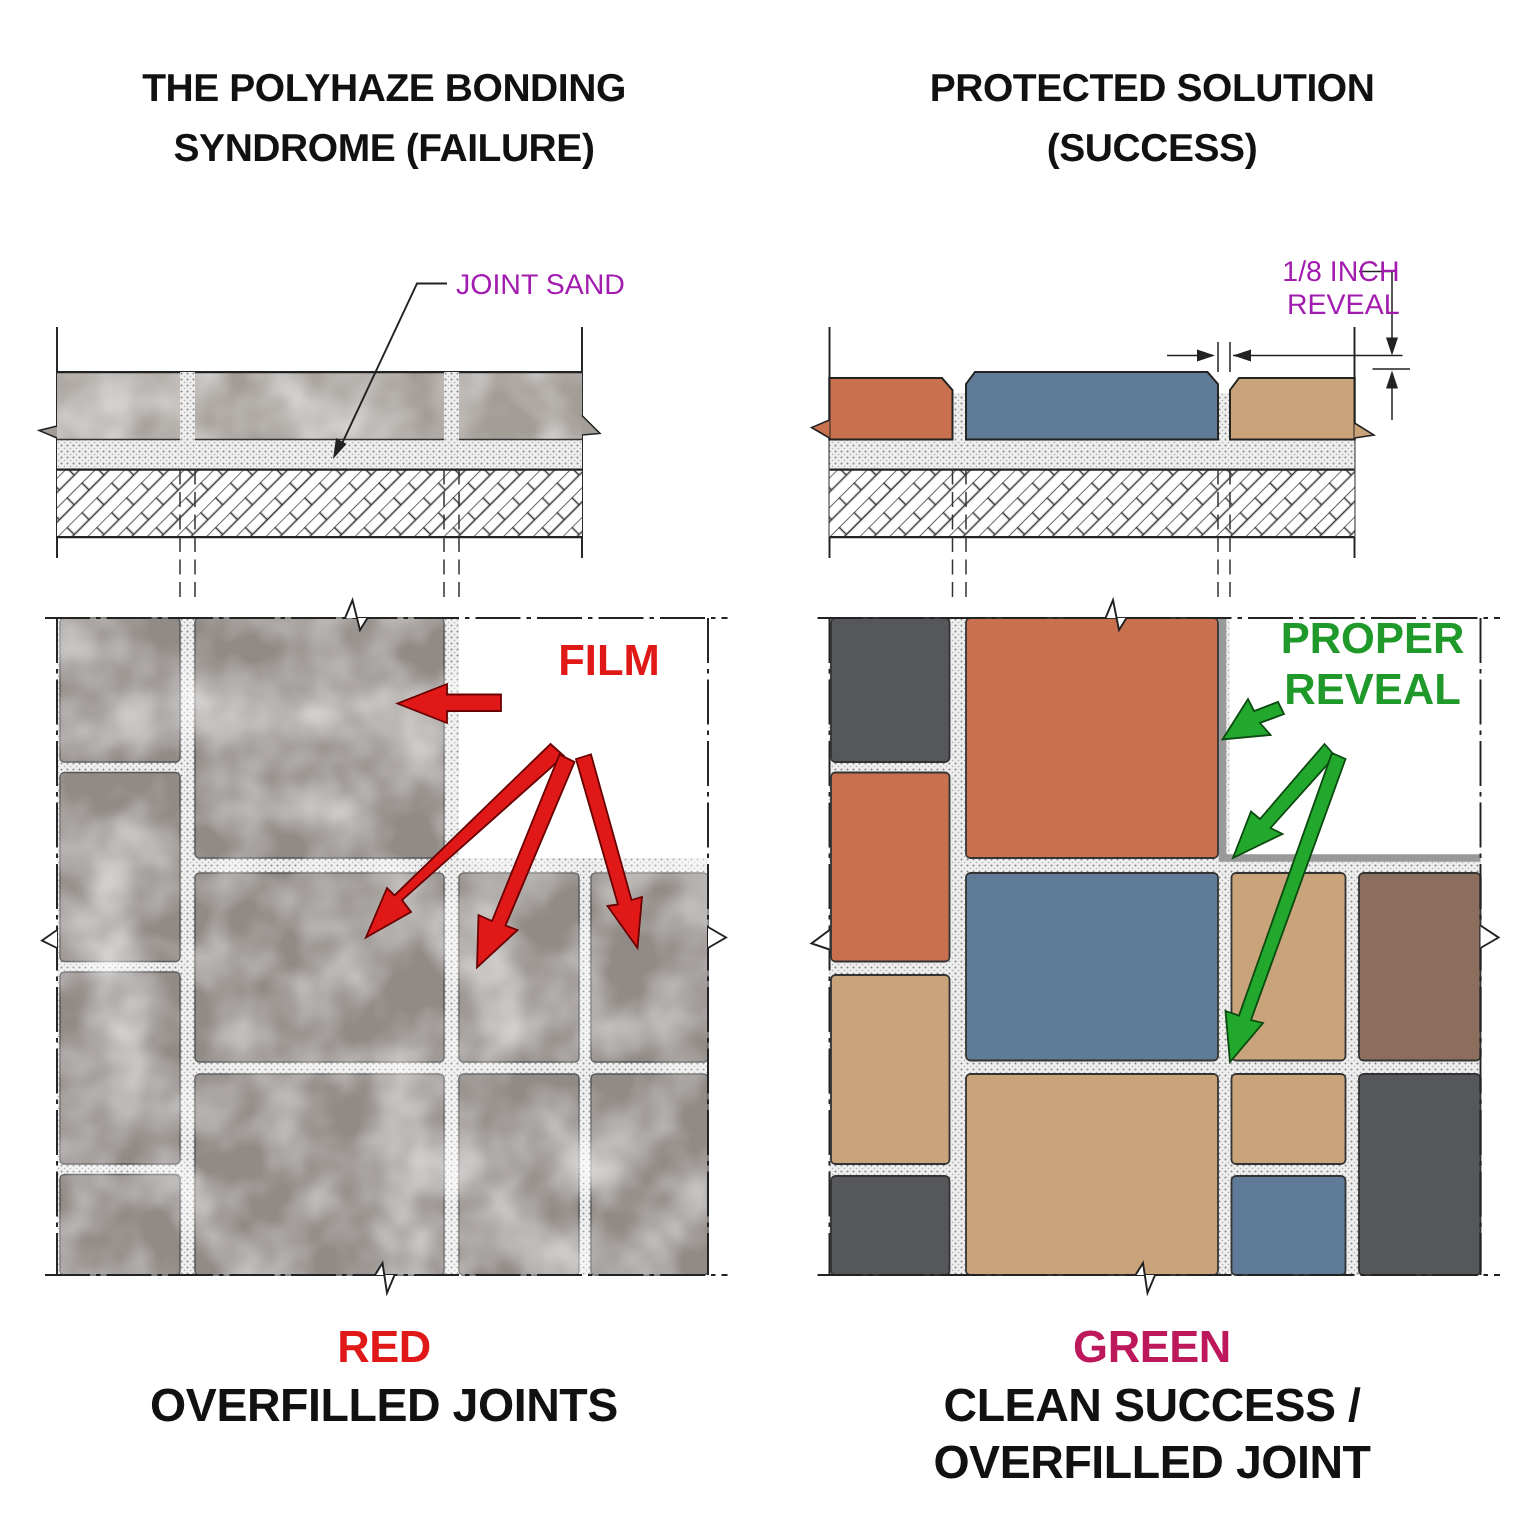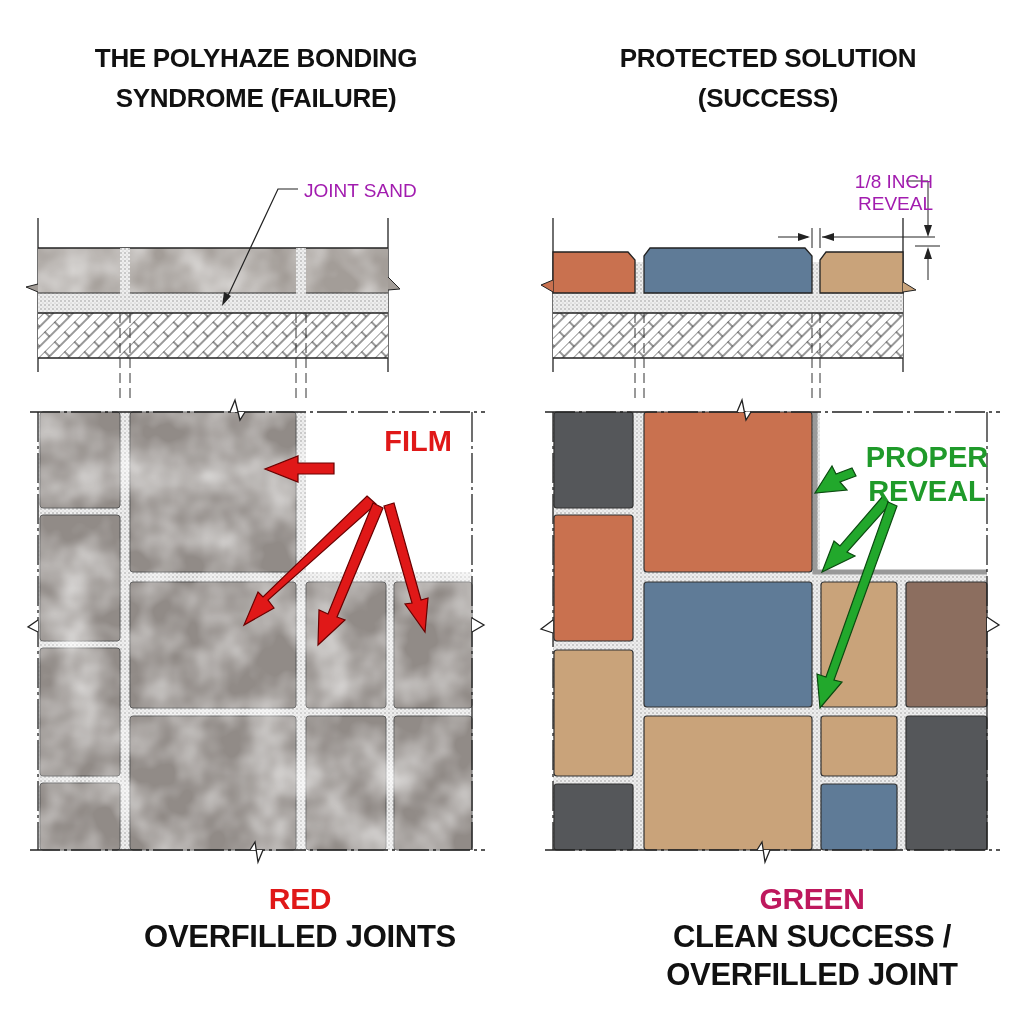--- a/index.html
+++ b/index.html
@@ -1,28 +1,28 @@
 <!DOCTYPE html>
 <html><head>
 <meta charset="utf-8">
 <style>
   html,body{margin:0;padding:0;background:#fff;}
   body{width:1024px;height:1024px;position:relative;overflow:hidden;font-family:"Liberation Sans",sans-serif;}
   .title{position:absolute;top:38px;width:512px;text-align:center;font-weight:bold;font-size:26px;line-height:40px;color:#111;letter-spacing:-0.3px;}
   .title.left{left:0;}
   .title.right{left:512px;}
   .title span{display:block;}
-  .bottom{position:absolute;top:880px;width:512px;text-align:center;font-weight:bold;font-size:31px;line-height:38px;color:#111;letter-spacing:-0.3px;padding-left:44px;}
+  .bottom{position:absolute;top:880px;width:512px;text-align:center;font-weight:bold;font-size:31px;line-height:38px;color:#111;letter-spacing:-0.3px;}
   .bottom.left{left:0;}
   .bottom.right{left:512px;}
   .bottom span{display:block;}
   .bottom .key{font-size:30px;}
   svg{position:absolute;left:0;top:0;}
   .lbl{position:absolute;font-size:19px;color:#a21caf;line-height:22px;}
-  .callout{position:absolute;font-weight:bold;font-size:29px;line-height:34px;text-align:center;margin-left:12px;}
+  .callout{position:absolute;font-weight:bold;font-size:29px;line-height:34px;text-align:center;}
 </style>
 </head>
 <body>
 
 <div class="title left">
   <span>THE POLYHAZE BONDING</span>
   <span>SYNDROME (FAILURE)</span>
 </div>
 <div class="title right">
   <span>PROTECTED SOLUTION</span>
@@ -179,21 +179,21 @@
 
 <div class="lbl" style="left:304px;top:180px;">JOINT SAND</div>
 <div class="lbl" style="left:822px;top:171px;text-align:right;width:80px;margin-left:31px;">
   <span style="display:block">1/8 INCH</span>
   <span style="display:block">REVEAL</span>
 </div>
 
 <div class="callout" style="left:336px;top:424px;width:140px;color:#e01818;">
   <span style="display:block">FILM</span>
 </div>
-<div class="callout" style="left:848px;top:440px;width:134px;color:#1f9a2a;">
+<div class="callout" style="left:848px;top:409px;width:134px;color:#1f9a2a;">
   <span style="display:block">PROPER</span>
   <span style="display:block">REVEAL</span>
 </div>
 
 <div class="bottom left">
   <span class="key" style="color:#e01818">RED</span>
   <span>OVERFILLED JOINTS</span>
 </div>
 <div class="bottom right">
   <span class="key" style="color:#be185d">GREEN</span>

